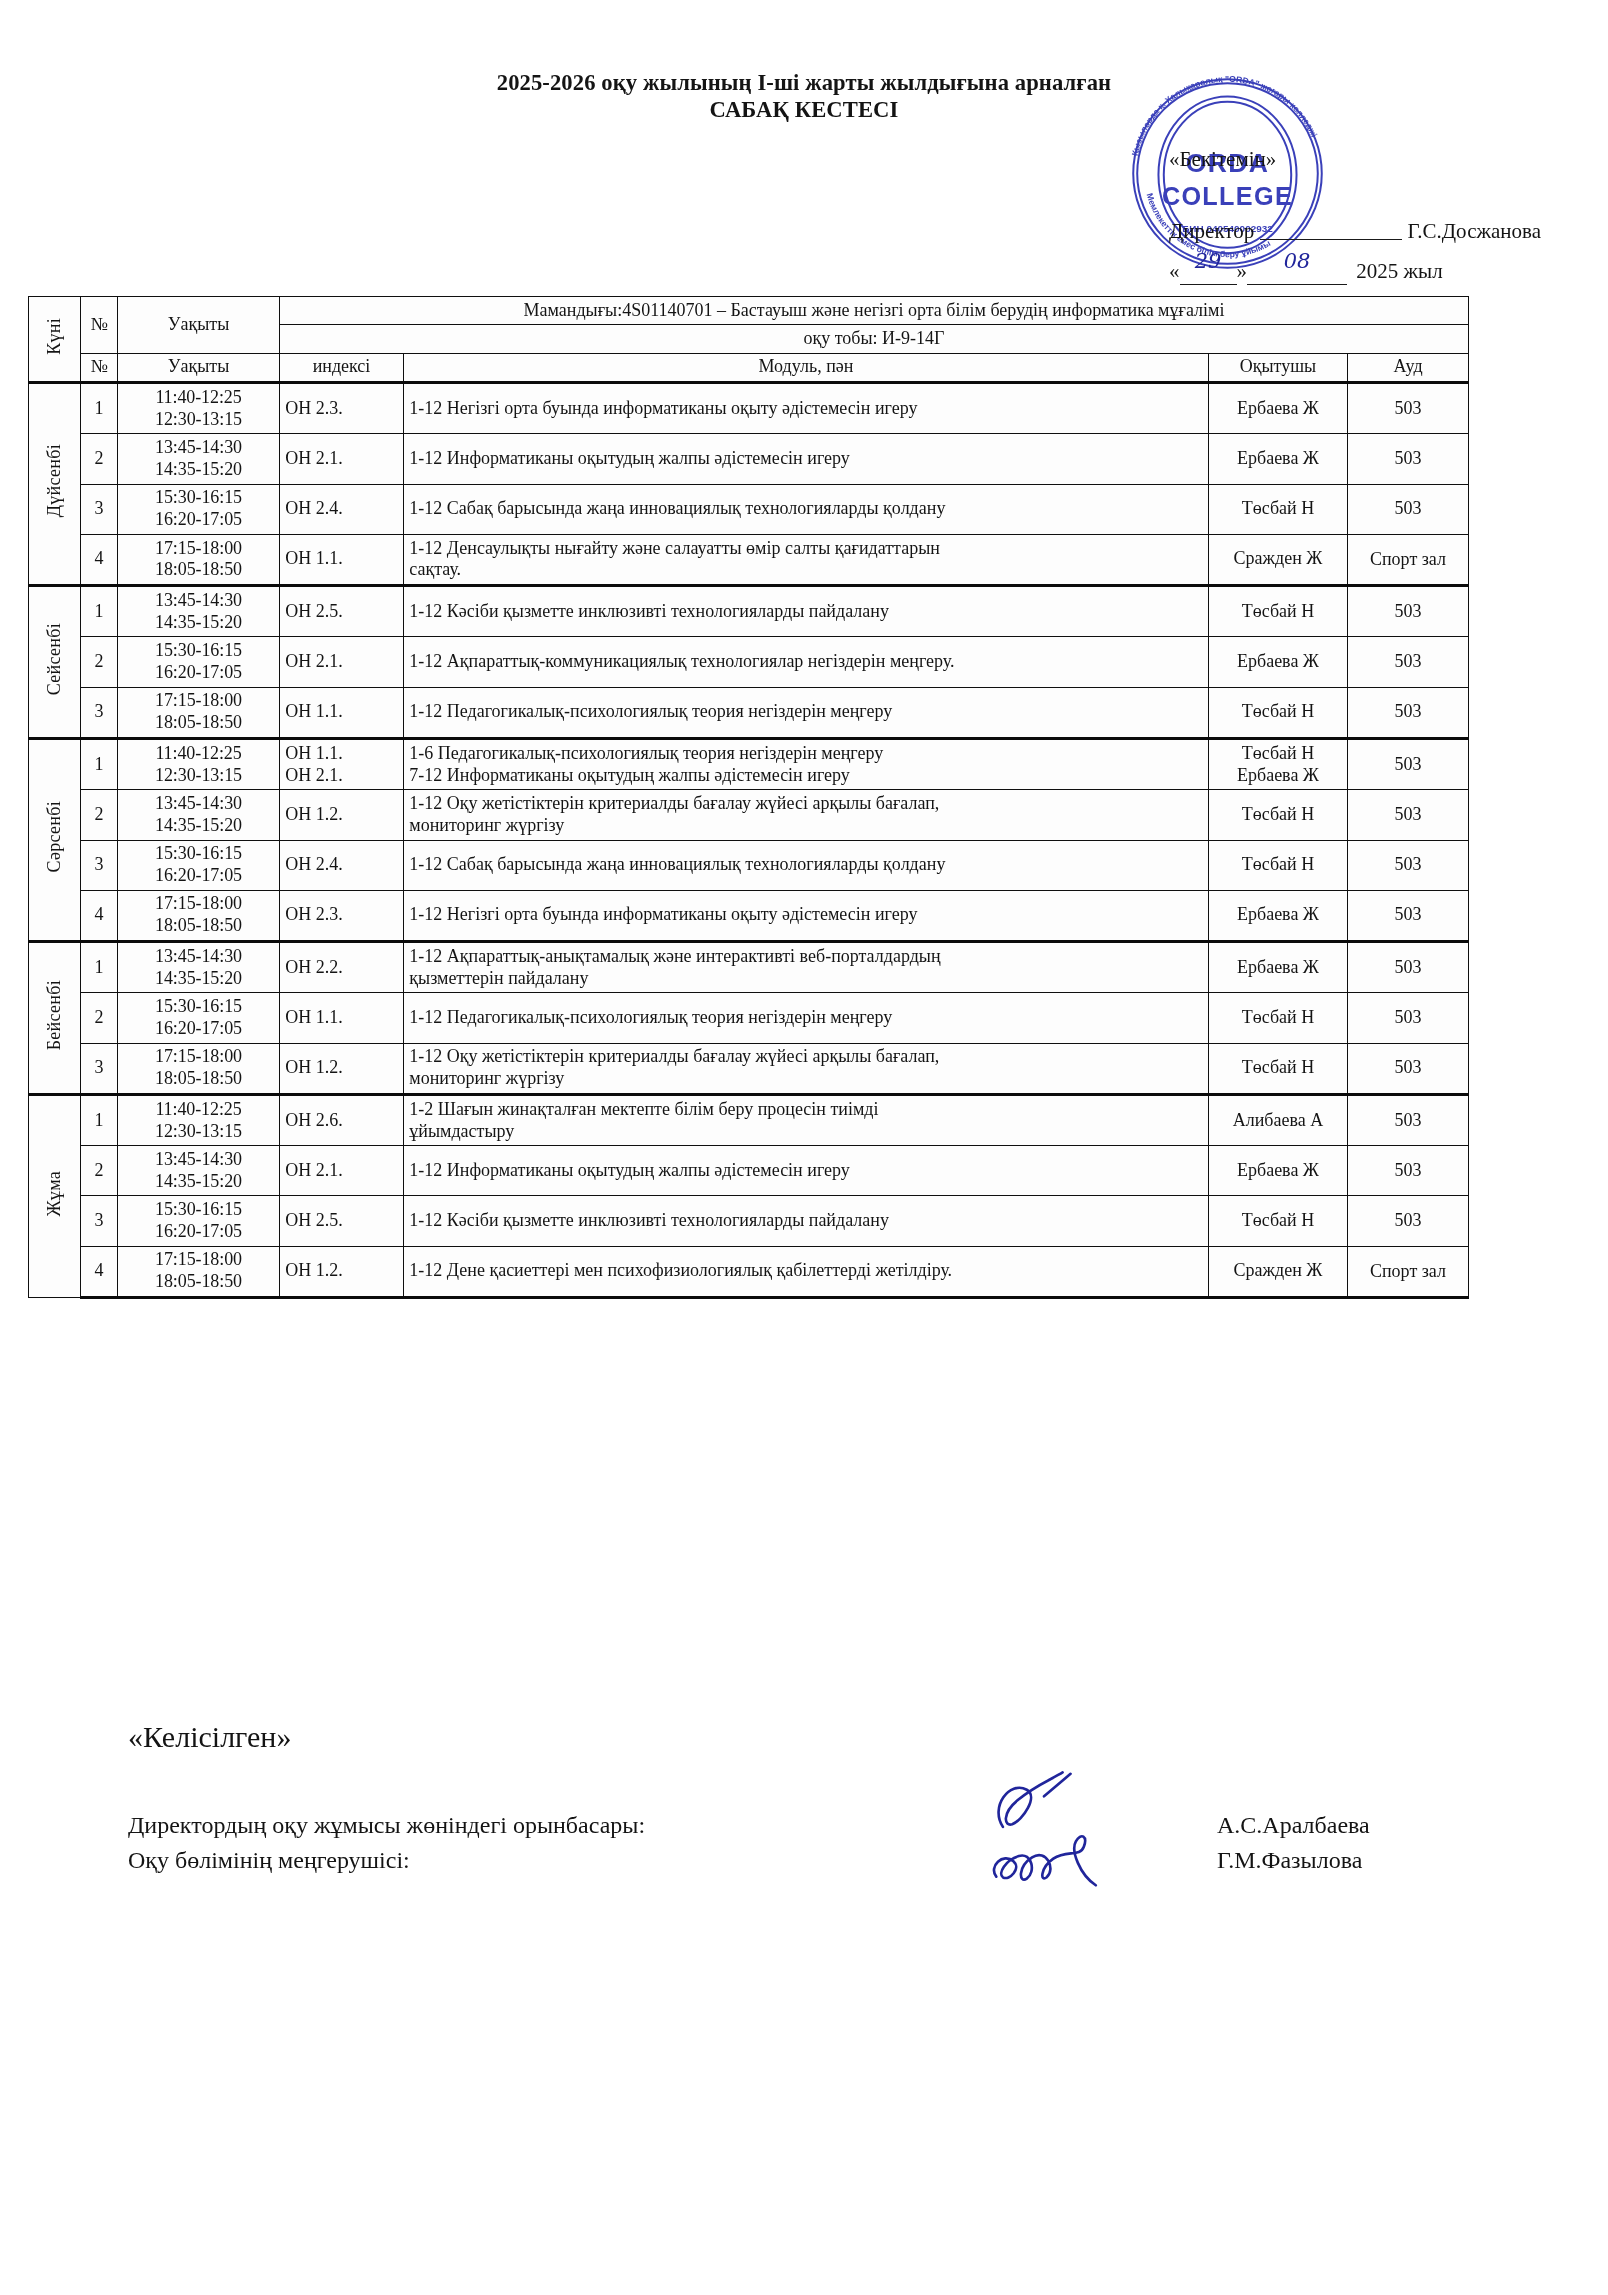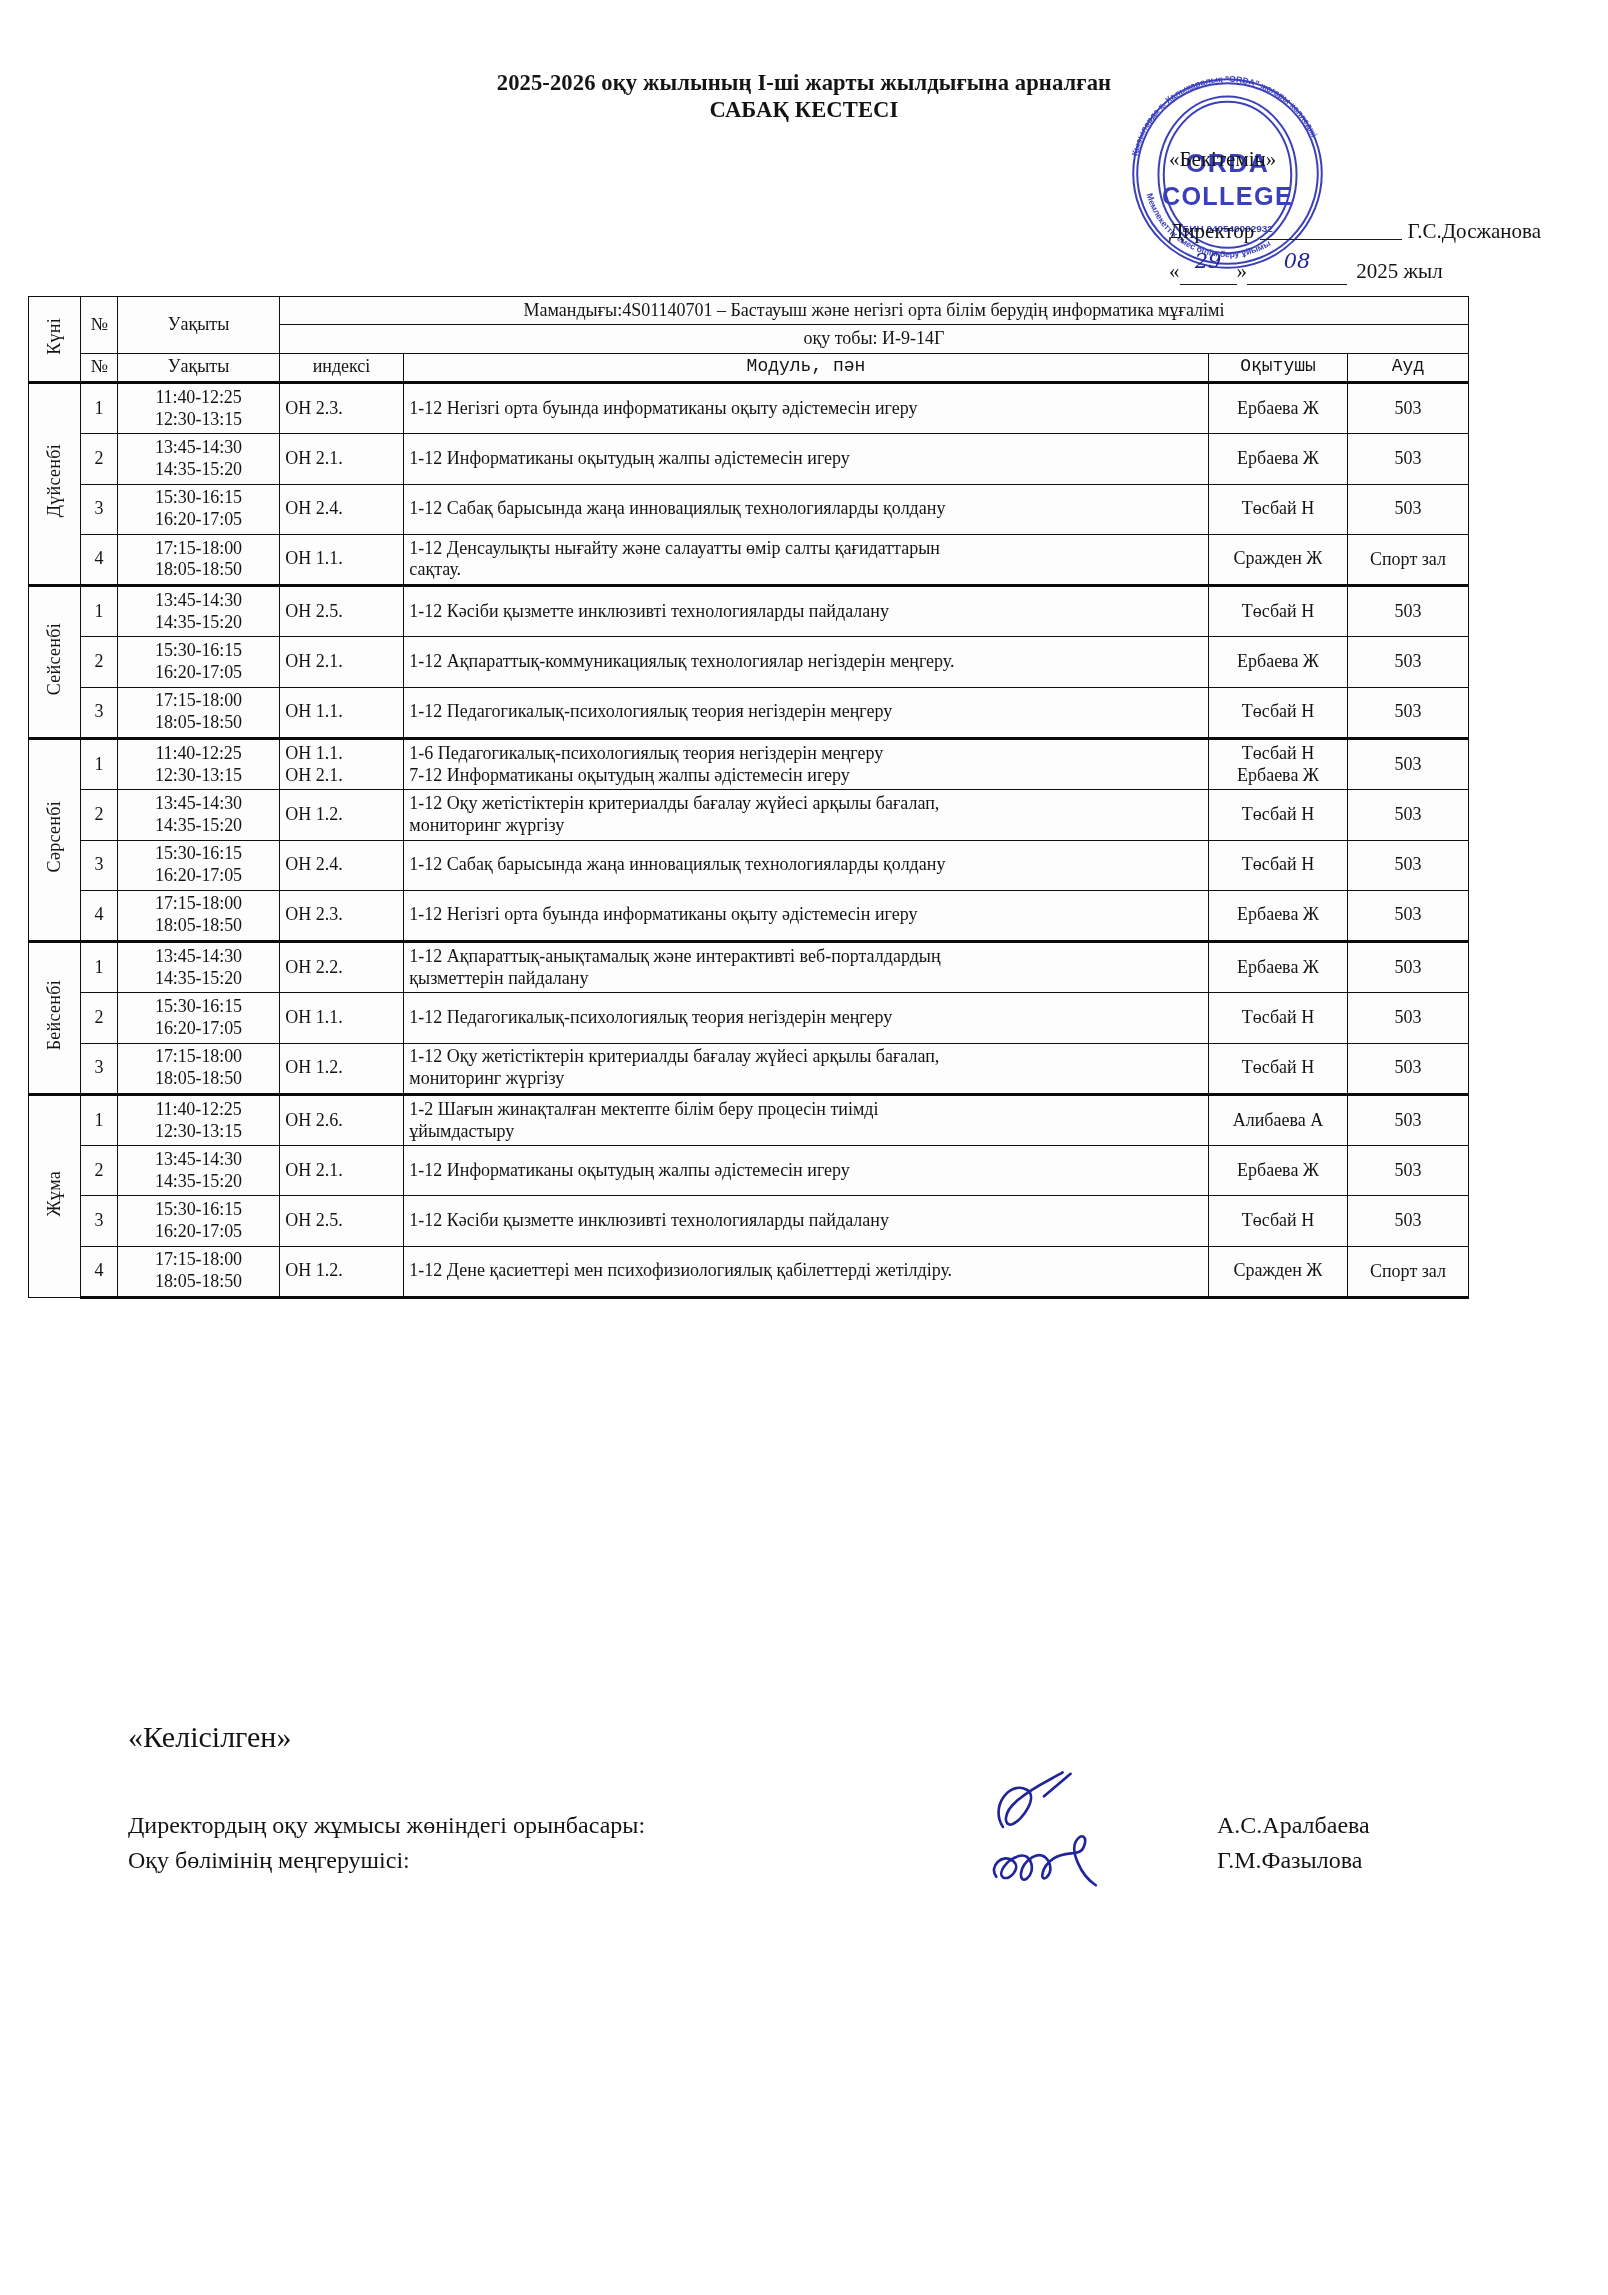--- a/index.html
+++ b/index.html
@@ -161,21 +161,20 @@
     padding: 9.3px 4px;
   }
   .h-idx {
     text-align: center;
     font-size: 16.6px;
     font-weight: normal;
   }
   .h-mod, .h-tea, .h-aud {
     font-weight: bold;
     font-size: 20px;
-    font-family: Liberation Mono, monospace;
   }
   .h-num { font-size: 18.6px; }
   .h-time { font-size: 20px; }
 
   td.day-cell {
     text-align: center;
     font-weight: bold;
     font-size: 20.6px;
     padding: 0;
   }

